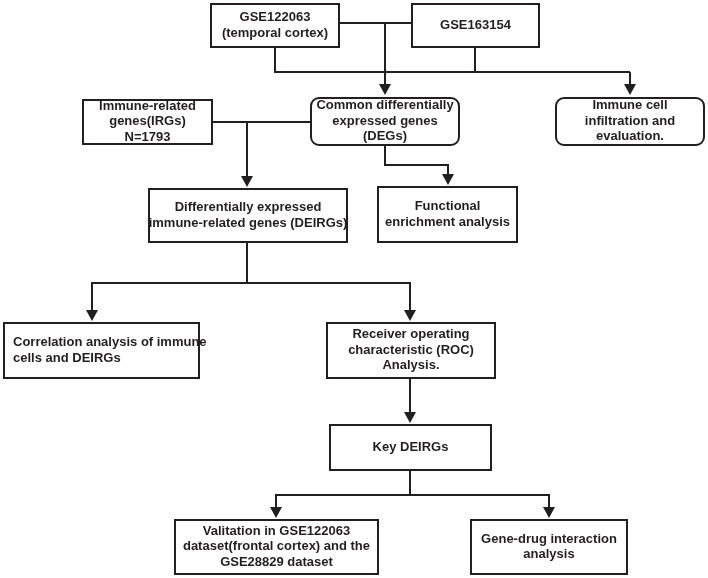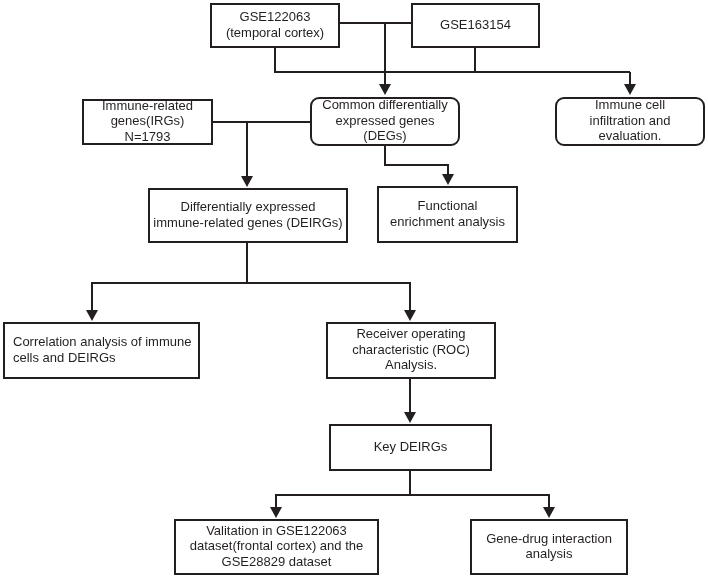--- a/index.html
+++ b/index.html
@@ -7,20 +7,21 @@
     padding: 0;
     background: #ffffff;
   }
   #canvas {
     position: relative;
     width: 708px;
     height: 578px;
     background: #ffffff;
     font-family: "Liberation Sans", sans-serif;
     overflow: hidden;
+    font-weight: bold;
   }
   svg#flow {
     position: absolute;
     left: 0;
     top: 0;
     width: 708px;
     height: 578px;
   }
   .node-rect {
     fill: #ffffff;

